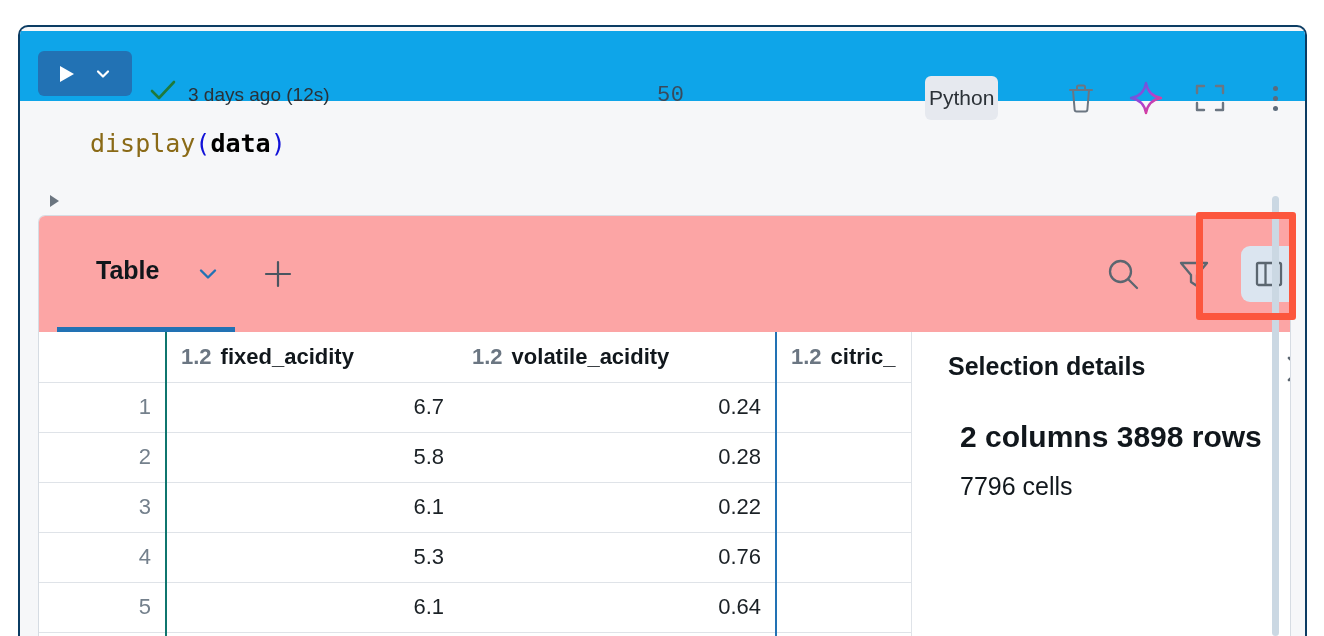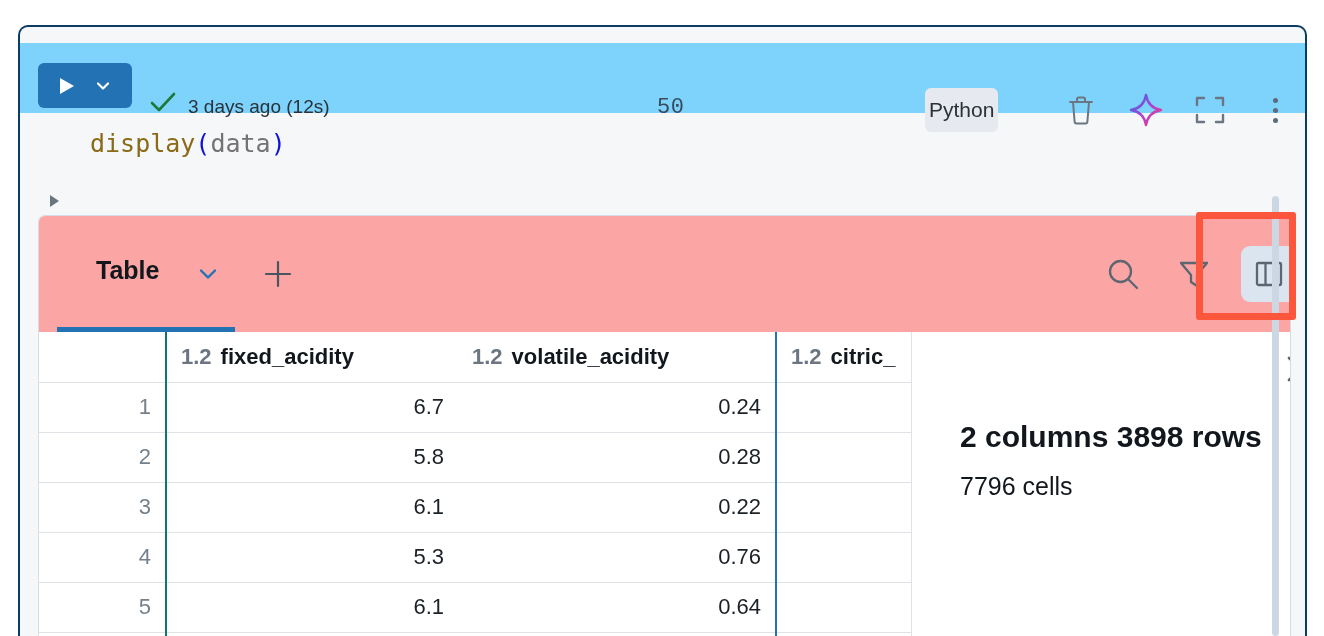--- a/index.html
+++ b/index.html
@@ -18,23 +18,23 @@
     width: 1289px; height: 620px;
     border: 2px solid #0b3c63;
     border-bottom: none;
     border-radius: 10px 10px 0 0;
     background: #f6f7f9;
     overflow: hidden;
   }
 
   
   .cmdbar {
-    position: absolute; left: 0; top: 16px;
+    position: absolute; left: 0; top: 4px;
     width: 100%; height: 70px;
-    background: #7dd3fc;
+    background: #0ea5e9;
   }
   .run-btn {
     position: absolute; left: 18px; top: 20px;
     width: 94px; height: 45px;
     background: #2272b4;
     border-radius: 6px;
     display: flex; align-items: center;
   }
   .run-play {
     position: absolute; left: 22px; top: 15px;
@@ -85,21 +85,21 @@
   }
 
   
   .code-line {
     position: absolute; left: 70px; top: 102px;
     font-family: "DejaVu Sans Mono", "Liberation Mono", monospace;
     font-size: 25px; letter-spacing: 0px;
   }
   .tok-fn { color: #8a6a17; }
   .tok-paren { color: #1111d8; }
-  .tok-var { color: #737373; }
+  .tok-var { color: #000000; font-weight: bold; }
 
   
   .spark-row {
     position: absolute; left: 30px; top: 168px;
     display: flex; align-items: center;
   }
   .spark-tri {
     width: 0; height: 0;
     border-left: 9px solid #6b7580;
     border-top: 6px solid transparent;
@@ -402,20 +402,21 @@
               <td class="idx"></td>
               <td class="num sel sel-first"></td>
               <td class="num sel sel-last"></td>
               <td class="num blank"></td>
             </tr>
           </tbody>
         </table>
       </div>
 
       <div class="sel-panel">
+        <span class="sel-title">Selection details</span>
         <span class="sel-close">
           <svg width="30" height="30" viewBox="0 0 30 30">
             <path d="M4 4 L26 26 M26 4 L4 26" fill="none" stroke="#5b6670" stroke-width="2.6" stroke-linecap="round"></path>
           </svg>
         </span>
         <span class="sel-line1">2 columns 3898 rows</span>
         <span class="sel-line2">7796 cells</span>
       </div>
 
     </div>

